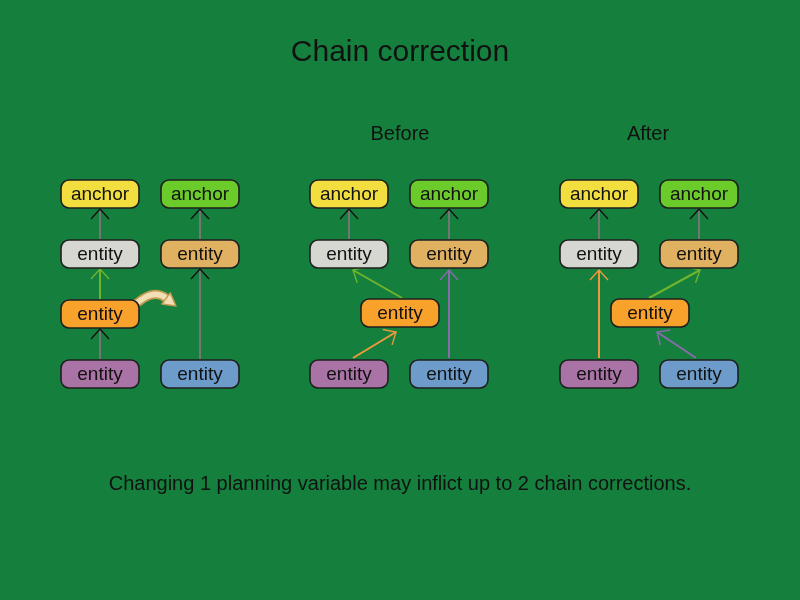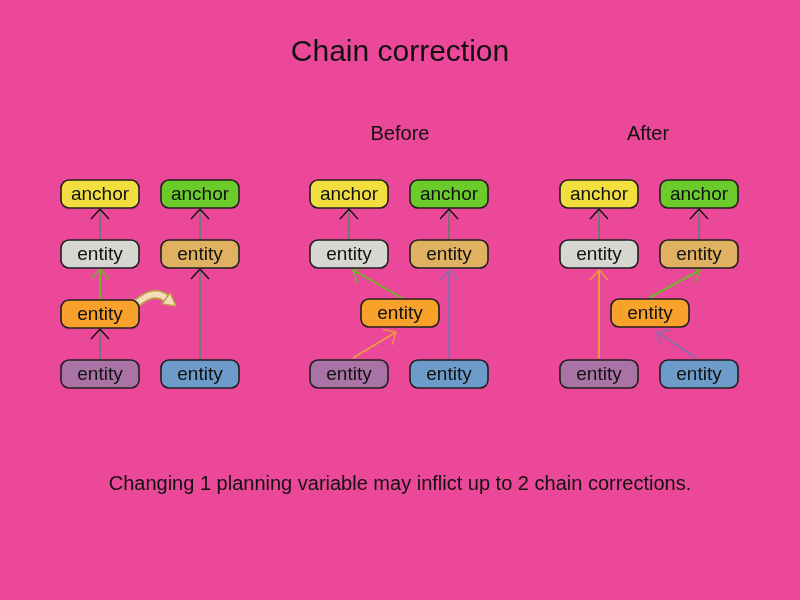--- a/index.html
+++ b/index.html
@@ -8,21 +8,21 @@
     background: #ffffff;
     width: 800px;
     height: 600px;
     overflow: hidden;
     font-family: "Liberation Sans", sans-serif;
   }
   #stage {
     position: relative;
     width: 800px;
     height: 600px;
-    background: #ec4899;
+    background: #15803d;
   }
   svg text {
     font-family: "Liberation Sans", sans-serif;
     fill: #111111;
   }
   .title-text   { font-size: 30px; }
   .group-label  { font-size: 20px; }
   .caption-text { font-size: 20px; }
   .box-label    { font-size: 19px; }
   .node-rect    { stroke: #1f1f1f; stroke-width: 1.6; }

